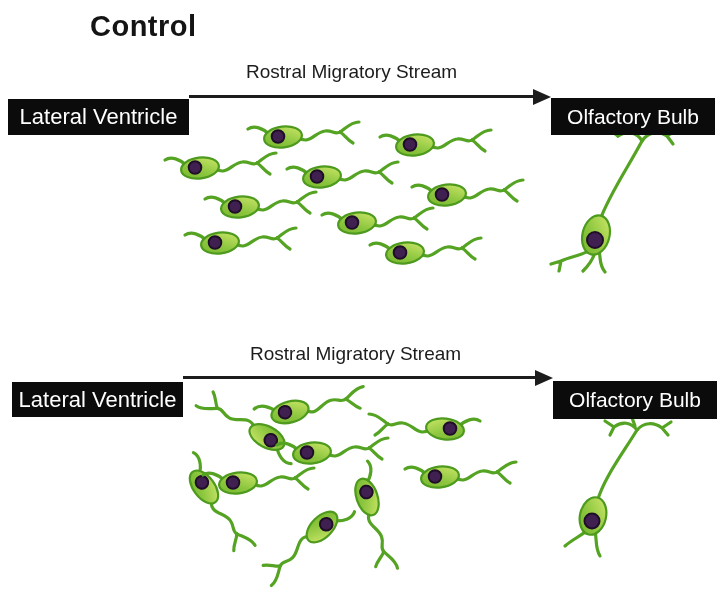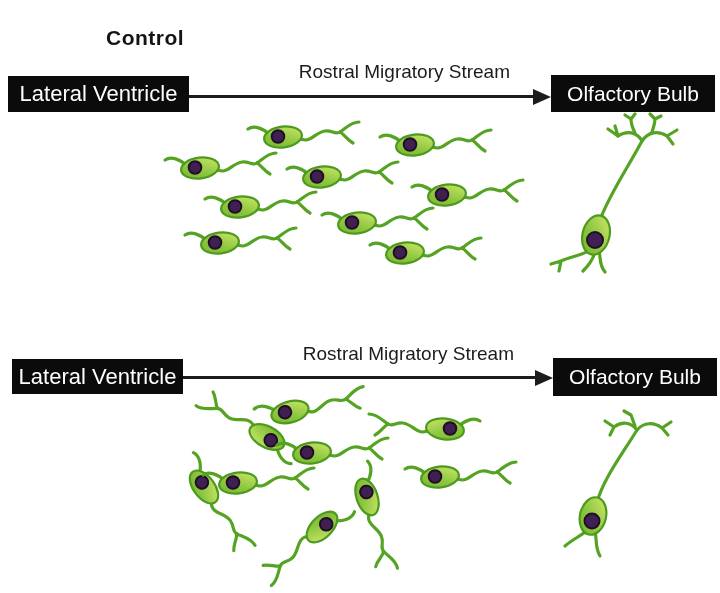--- a/index.html
+++ b/index.html
@@ -4,37 +4,37 @@
 <style>
   html,body { margin:0; padding:0; background:#ffffff; }
   .stage {
     position:relative; width:720px; height:593px;
     background:var(--background,#fff); overflow:hidden;
     font-family:"Liberation Sans", sans-serif;
   }
   #cells-svg { position:absolute; left:0; top:0; width:720px; height:593px; }
 
   .panel-title {
-    position:absolute; margin:16px; font-weight:bold; font-size:21px;
+    position:absolute; margin:0; font-weight:bold; font-size:29px;
     color:var(--title_text,#141414); letter-spacing:0.5px;
   }
   .title-0 { left:90px;  top:10px; }
   .title-1 { left:100px; top:313px; }
 
   .bbox {
     position:absolute; background:var(--box_bg,#0b0b0b); color:var(--box_text,#fff);
-    display:flex; align-items:center; justify-content:center; white-space:nowrap;
+    display:flex; align-items:center; justify-content:center; white-space:nowrap;margin-top:23px;
   }
   .lv-0 { left:8px;   top:76px;  width:181px; height:36px; font-size:22px; }
   .ob-0 { left:551px; top:75px;  width:164px; height:37px; font-size:21px; }
   .lv-1 { left:12px;  top:359px; width:171px; height:35px; font-size:22px; }
   .ob-1 { left:553px; top:358px; width:164px; height:38px; font-size:21px; }
 
   .rms-label {
-    position:absolute; width:264px; text-align:right;
+    position:absolute; width:264px; text-align:left;
     font-size:19px; color:var(--label_text,#1c1c1c);
   }
   .label-0 { left:246px; top:61px; }
   .label-1 { left:250px; top:343px; }
 
   .arrow { position:absolute; height:3px; background:var(--arrow,#1c1c1c); }
   .arrow-0 { left:189px; top:95px;  width:344px; }
   .arrow-1 { left:183px; top:376px; width:352px; }
   .arrowhead {
     position:absolute; right:-18px; top:50%; transform:translateY(-50%);

